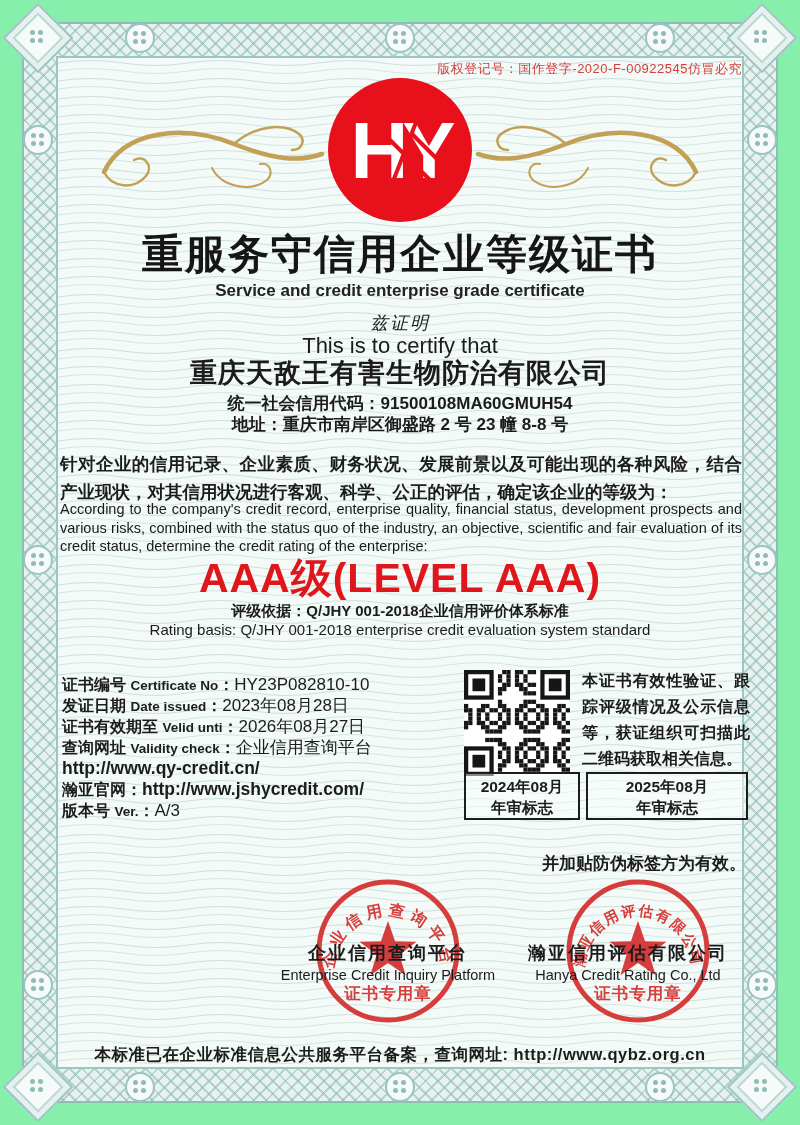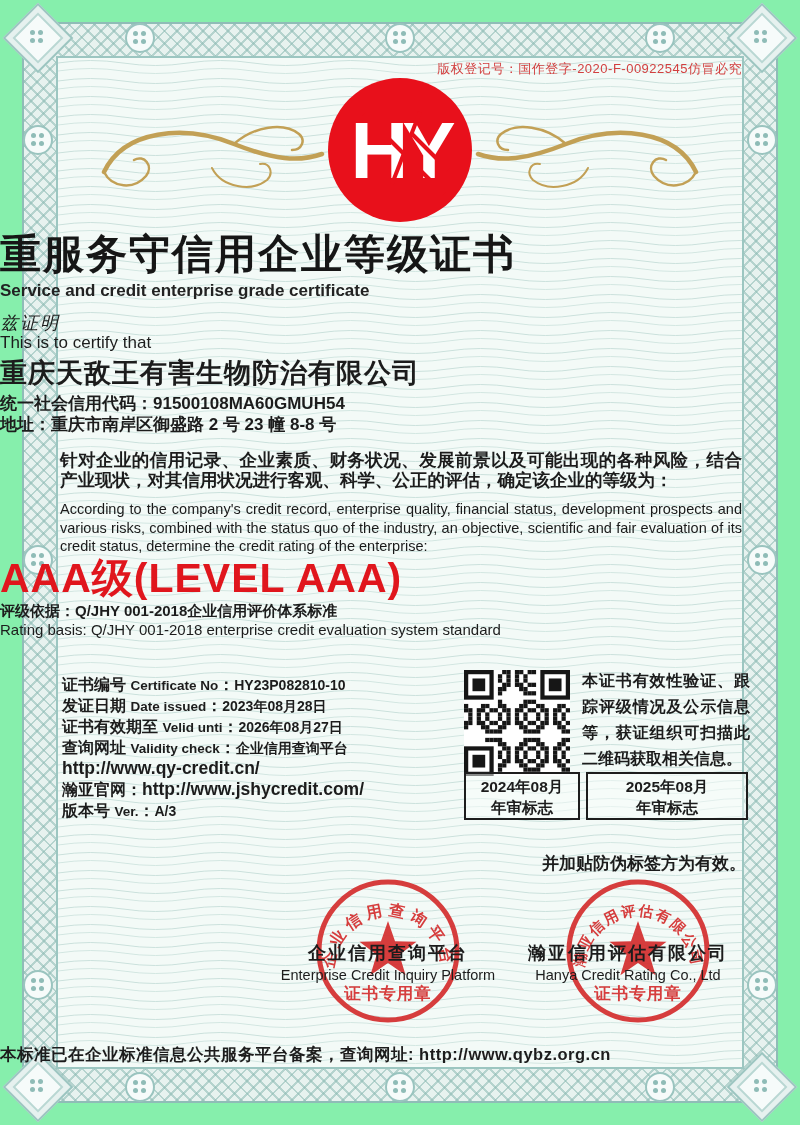--- a/index.html
+++ b/index.html
@@ -17,39 +17,39 @@
   .unrot{position:absolute;inset:0;transform:rotate(-45deg);}
   .dots4{position:absolute;width:5px;height:5px;border-radius:50%;background:#8fbcb7;
          box-shadow:8px 0 0 #8fbcb7,0 8px 0 #8fbcb7,8px 8px 0 #8fbcb7;}
   .motif{position:absolute;width:26px;height:26px;border-radius:50%;border:2px solid #9ac4bf;
          background:#f6fbfa;z-index:3;}
   .motif .dots4{left:6px;top:6px;}
   .corner .dots4{left:15px;top:15px;}
   
   .content{position:absolute;inset:0;z-index:5;}
   .abs{position:absolute;}
-  .ctr{left:0;right:0;text-align:left;}
+  .ctr{left:0;right:0;text-align:center;}
   .copyright{top:60px;right:58px;font-size:13px;color:#d24040;letter-spacing:.5px;}
   .title{top:227px;font-size:41px;font-weight:700;letter-spacing:2px;color:#161616;}
   .subtitle{top:281px;font-size:17px;color:#222;font-weight:bold;}
   .certify-zh{top:311px;font-size:18px;letter-spacing:2px;font-style:italic;}
-  .certify-en{top:333px;font-size:17px;}
+  .certify-en{top:333px;font-size:22px;}
   .company{top:355px;font-size:27px;font-weight:800;letter-spacing:1px;}
   .credit-code{top:392px;font-size:17px;font-weight:600;}
   .address{top:413px;font-size:17px;font-weight:600;}
-  .para-zh{top:450px;left:60px;right:58px;font-size:17.5px;line-height:20px;font-weight:700;text-align:justify;}
+  .para-zh{top:450px;left:60px;right:58px;font-size:17.5px;line-height:28px;font-weight:700;text-align:justify;}
   .para-en{top:500px;left:60px;right:58px;font-size:14.5px;line-height:18.5px;text-align:justify;color:#1a1a1a;}
   .grade{top:551px;font-size:41px;font-weight:800;letter-spacing:1px;color:#e0161d;}
   .basis-zh{top:602px;font-size:15px;font-weight:700;}
   .basis-en{top:621px;font-size:15px;}
   .details{top:674px;left:62px;width:400px;}
   .dline{height:21px;line-height:21px;white-space:nowrap;}
   .dzh{font-size:16px;font-weight:700;}
   .den{font-size:13.5px;font-weight:700;}
-  .dval{font-size:14px;font-weight:700;}
+  .dval{font-size:17px;font-weight:400;}
   .durl{font-size:17.5px;font-weight:600;}
   .qr-box{left:464px;top:670px;width:106px;height:106px;background:#fff;}
   .qr-note{left:582px;top:668px;width:168px;font-size:16px;line-height:26px;font-weight:600;text-align:justify;}
   .ybox{top:772px;height:42px;border:2px solid #1d1d1d;background:rgba(250,253,252,.5);
         text-align:center;font-size:15.5px;font-weight:700;line-height:21px;padding-top:2px;}
   .ybox1{left:464px;width:112px;}
   .ybox2{left:586px;width:158px;}
   .supervision{top:829px;right:54px;width:460px;text-align:right;font-size:17px;font-weight:700;line-height:23px;}
   .stamp{position:absolute;width:160px;height:160px;opacity:.92;z-index:6;}
   .stamp-l{left:308px;top:873px;}

